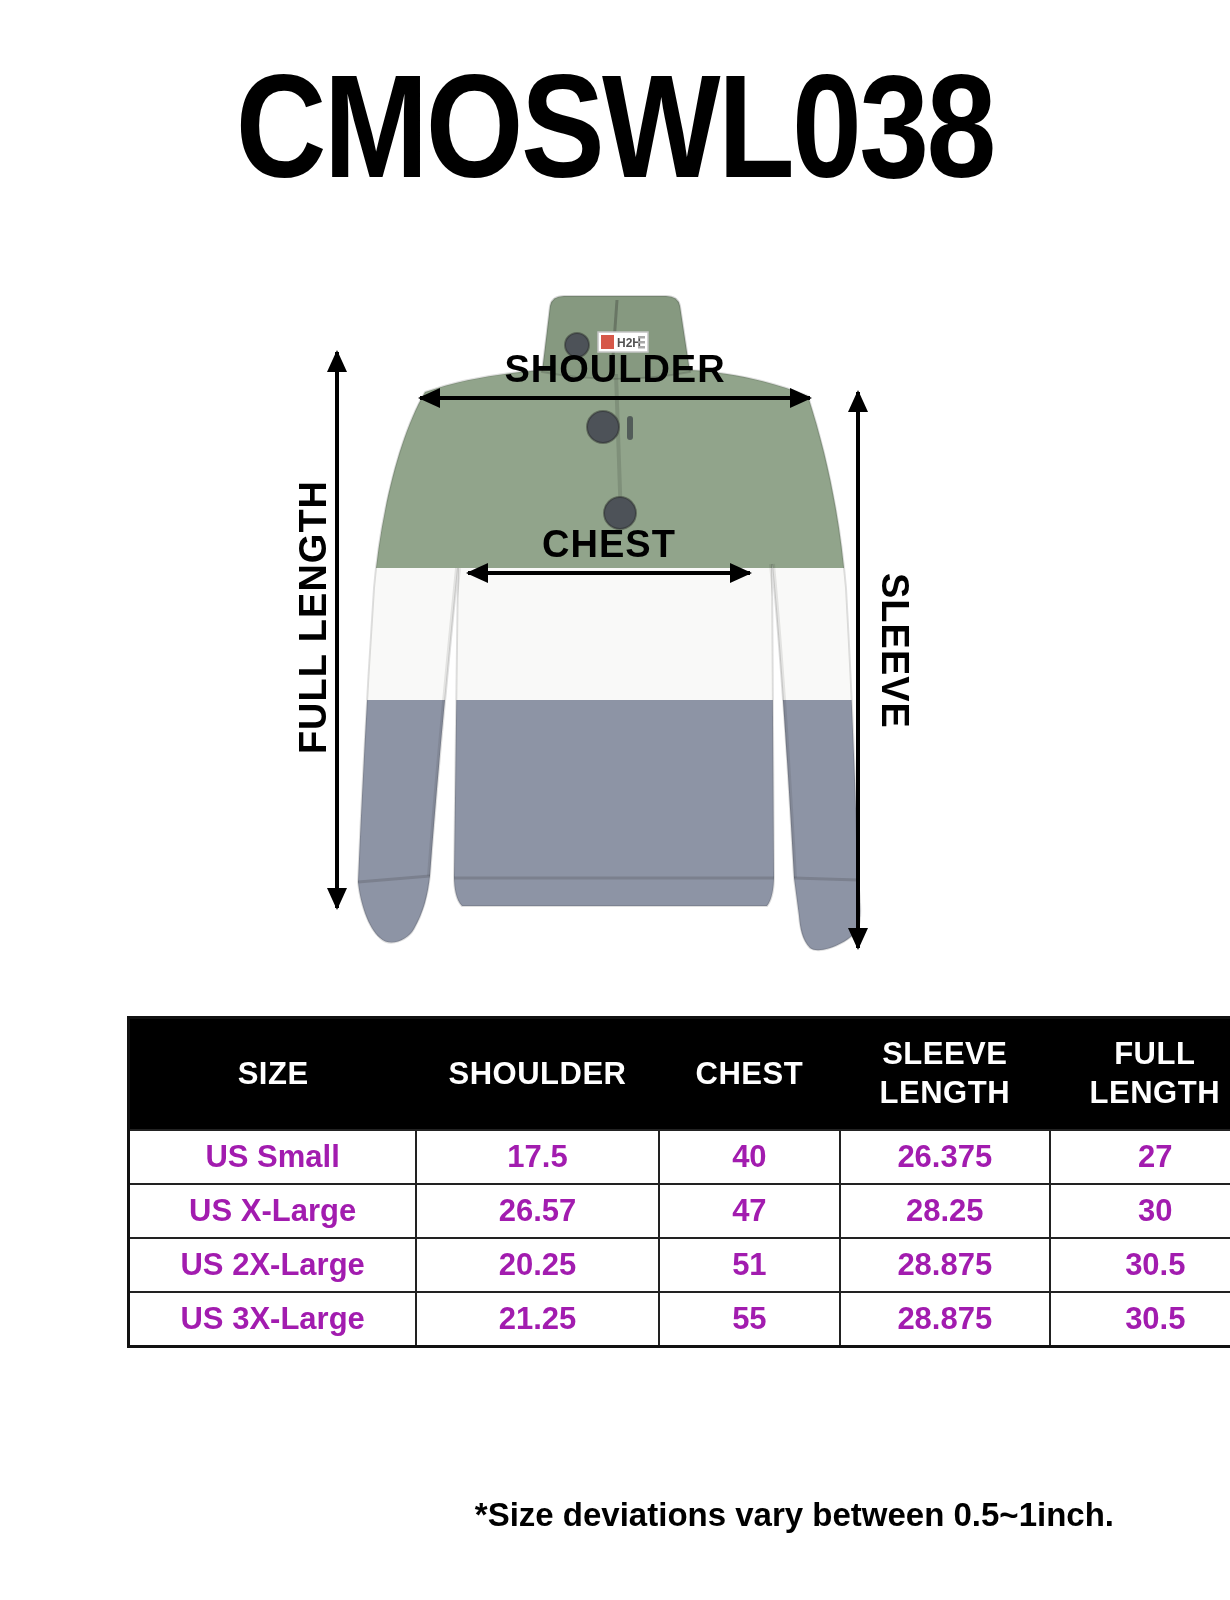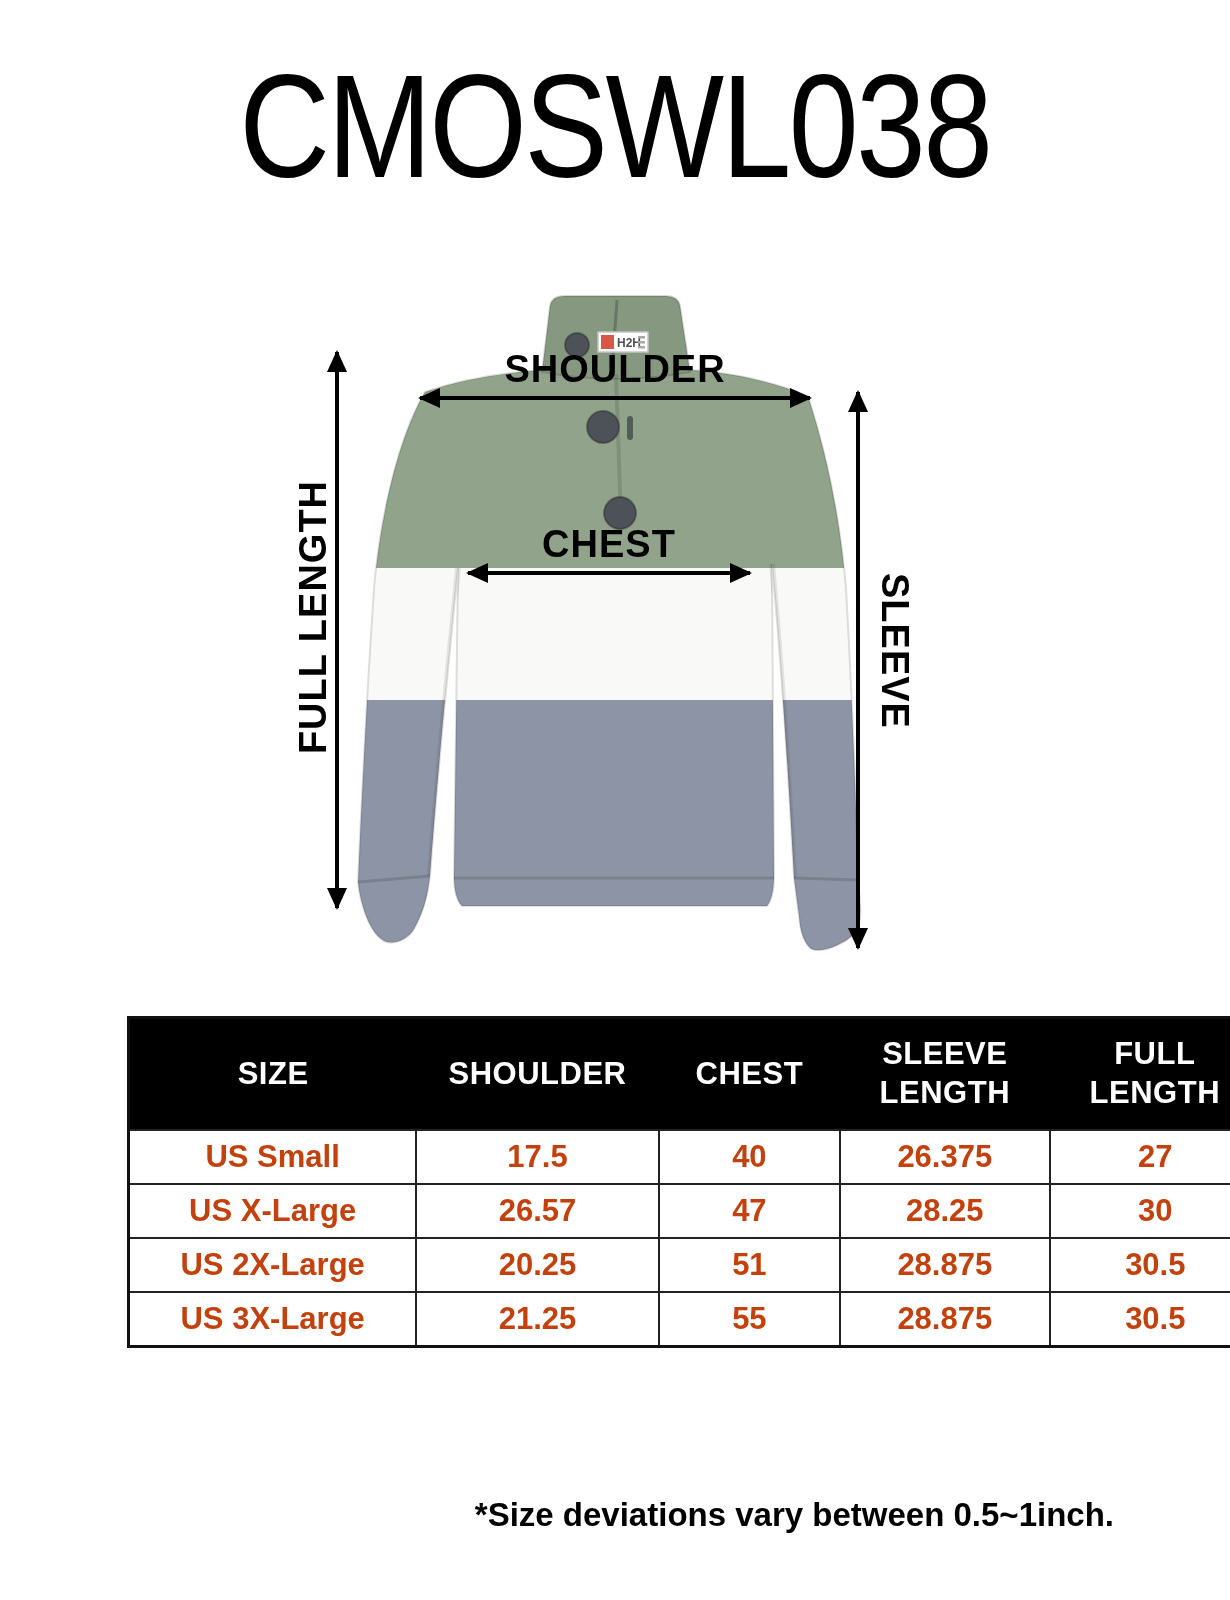--- a/index.html
+++ b/index.html
@@ -1,21 +1,21 @@
 <!DOCTYPE html>
 <html><head>
 <meta charset="utf-8">
 <style>
   html,body{margin:0;padding:0;background:#fff;}
   .page{position:relative;width:1230px;height:1600px;background:#ffffff;
         font-family:"Liberation Sans",sans-serif;overflow:hidden;}
 
   
   .title{position:absolute;top:54px;left:0;width:100%;text-align:center;
-         font-weight:normal;font-size:146px;line-height:1.0;color:#000;}
+         font-weight:bold;font-size:146px;line-height:1.0;color:#000;}
   .title .inner{display:inline-block;transform:scaleX(0.86);letter-spacing:-3px;}
 
   
   .sweater-svg{position:absolute;left:350px;top:288px;width:520px;height:672px;}
 
   
   .meas-label{position:absolute;font-weight:bold;font-size:38px;color:#000;
               text-align:center;line-height:1.0;letter-spacing:1px;z-index:5;}
   .shoulder-label{left:420px;top:350px;width:390px;}
   .chest-label{left:468px;top:525px;width:282px;}
@@ -45,21 +45,21 @@
   
   .unit{position:absolute;left:114px;top:992px;width:1000px;text-align:center;
         font-weight:bold;font-size:36px;color:#7f1d1d;margin-top:43px;}
 
   
   .size-table{position:absolute;left:114px;top:1016px;width:1136px;
               border-collapse:collapse;table-layout:fixed;border:3px solid #111;margin-left:13px;}
   .size-table th{background:#000;color:#fff;font-weight:bold;font-size:31px;
                  height:110px;white-space:pre-line;vertical-align:middle;text-align:center;
                  border:0;line-height:1.25;letter-spacing:0.5px;padding:0;}
-  .size-table td{border:2px solid #222;background:#fff;color:#c2410c;font-weight:bold;
+  .size-table td{border:2px solid #222;background:#fff;color:#a21caf;font-weight:bold;
                  font-size:31px;text-align:center;height:52px;vertical-align:middle;padding:0;}
 
   
   .footnote{position:absolute;left:114px;top:1496px;width:1000px;text-align:right;
             font-weight:bold;font-size:33px;color:#000;}
 </style>
 </head>
 <body>
 
 <div class="page">

